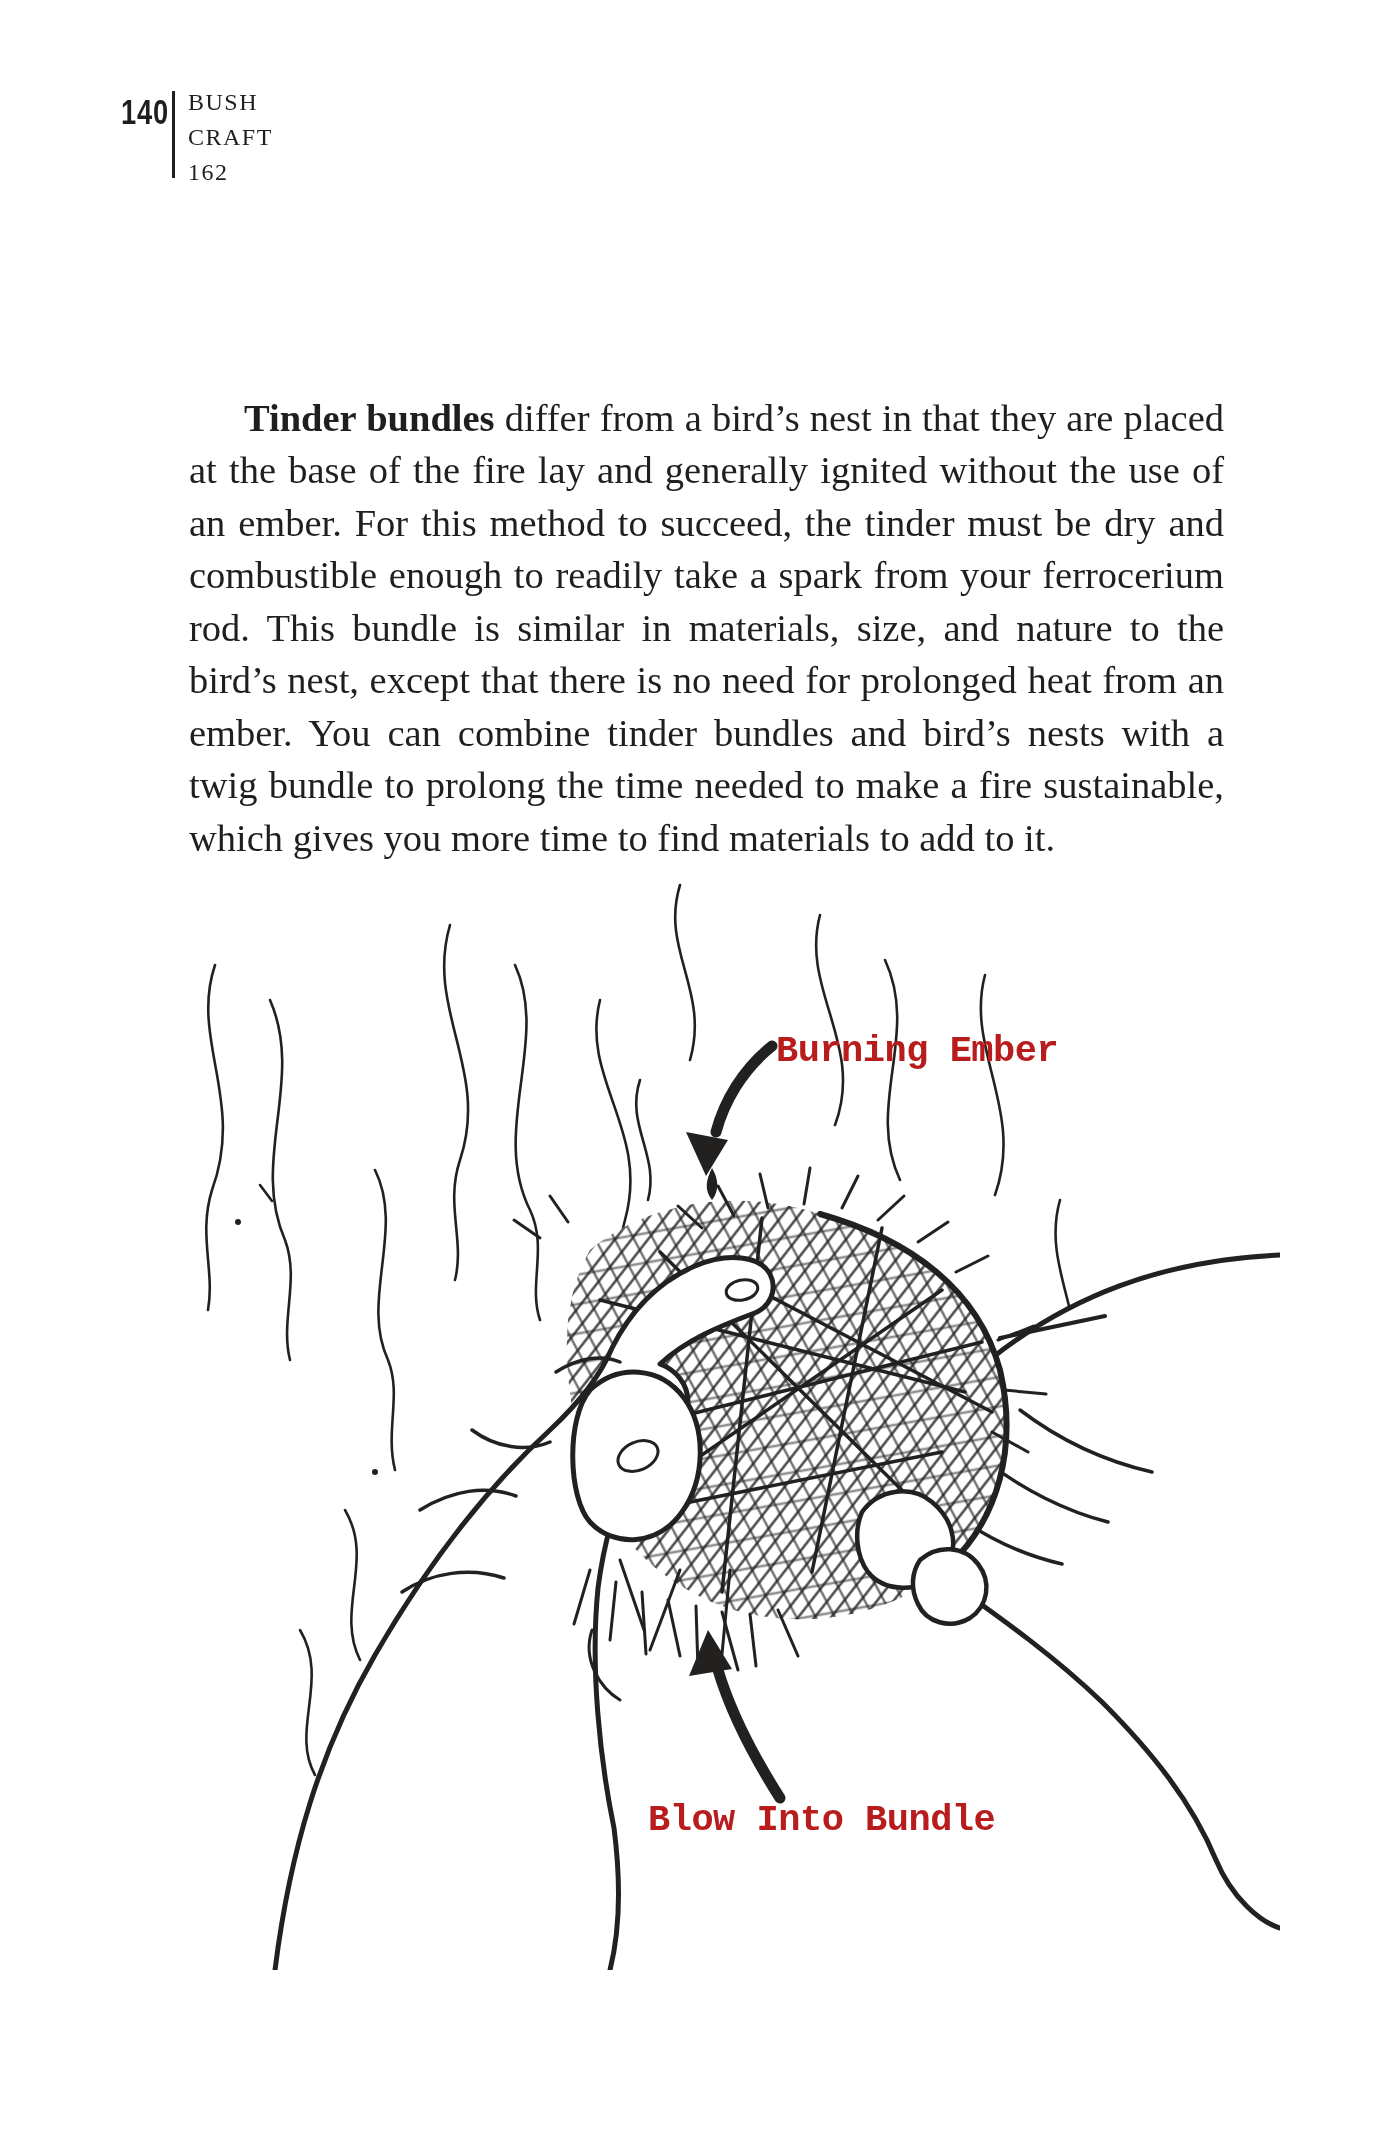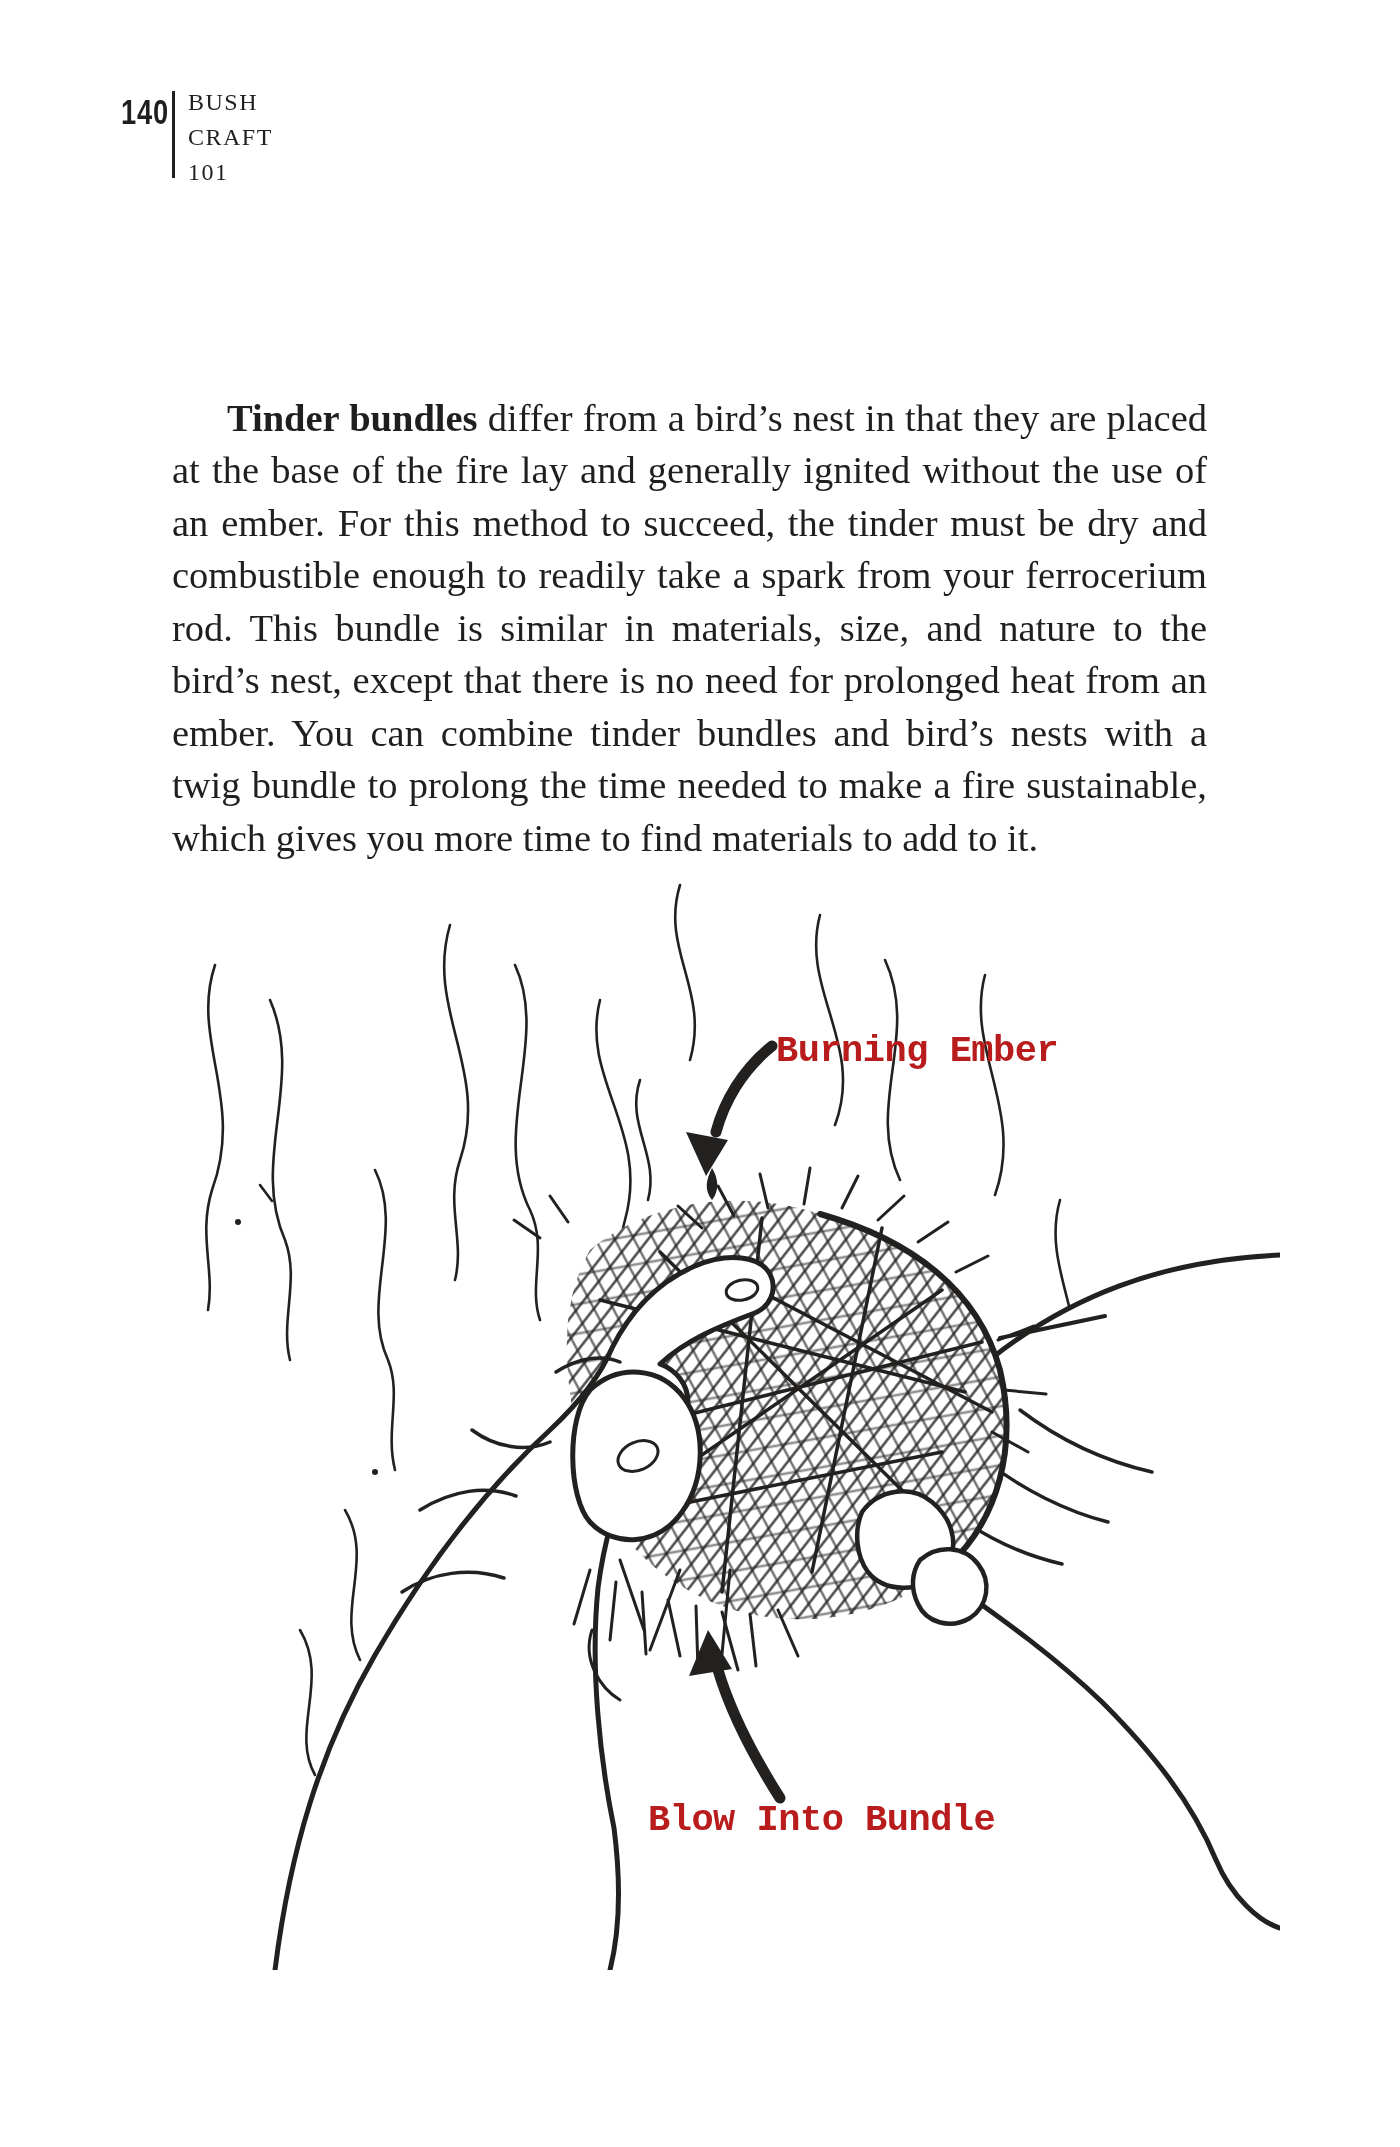--- a/index.html
+++ b/index.html
@@ -22,21 +22,21 @@
     position:absolute; left:188px; top:85px;
     font-size:24px; line-height:35px; letter-spacing:1.5px;
   }
   .booktitle div { white-space:nowrap; }
   .heading {
     position:absolute; left:231px; top:247px;
     font-size:39px; line-height:54px; letter-spacing:4.5px;
     white-space:nowrap;
   }
   .bodytext {
-    position:absolute; left:172px; top:353px; width:1035px;
+    position:absolute; left:189px; top:353px; width:1035px;
     font-size:38.5px; line-height:52.5px;
     text-align:justify; text-indent:55px;
   }
   .bodytext .lead { font-weight:bold; }
   .illustration { position:absolute; left:120px; top:870px; width:1160px; height:1100px; }
   .fig-label {
     position:absolute;
     font-family:Liberation Mono, monospace; font-weight:bold;
     font-size:37px; letter-spacing:-0.5px; color:#b91c1c; white-space:nowrap;
   }
@@ -51,21 +51,21 @@
 </head>
 <body>
 
 <div class="page">
 
   <div class="pagenum">140</div>
   <div class="header-divider"></div>
   <div class="booktitle">
     <div>BUSH</div>
     <div>CRAFT</div>
-    <div>101</div>
+    <div>162</div>
   </div>
 
 
   <p class="bodytext"><span class="lead">Tinder bundles</span><span> differ from a bird’s nest in that they are placed at the base of the fire lay and generally ignited without the use of an ember. For this method to succeed, the tinder must be dry and combustible enough to readily take a spark from your ferrocerium rod. This bundle is similar in materials, size, and nature to the bird’s nest, except that there is no need for prolonged heat from an ember. You can combine tinder bundles and bird’s nests with a twig bundle to prolong the time needed to make a fire sustainable, which gives you more time to find materials to add to it.</span></p>
 
   <svg class="illustration" viewBox="0 0 1160 1100" xmlns="http://www.w3.org/2000/svg">
     <defs>
       <pattern id="hA" width="13" height="13" patternUnits="userSpaceOnUse" patternTransform="rotate(38)">
         <path d="M6.5,0 V13" stroke="#23211f" stroke-width="2.4"></path>
       </pattern>

